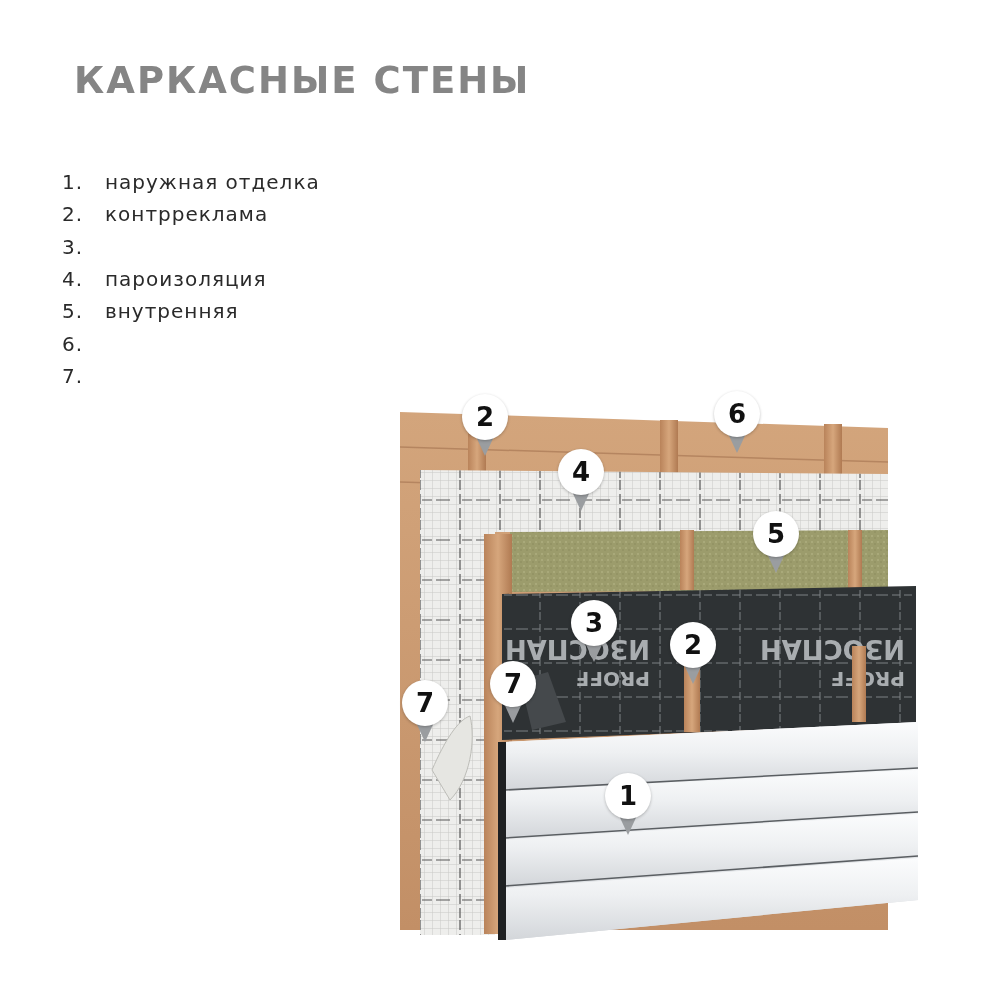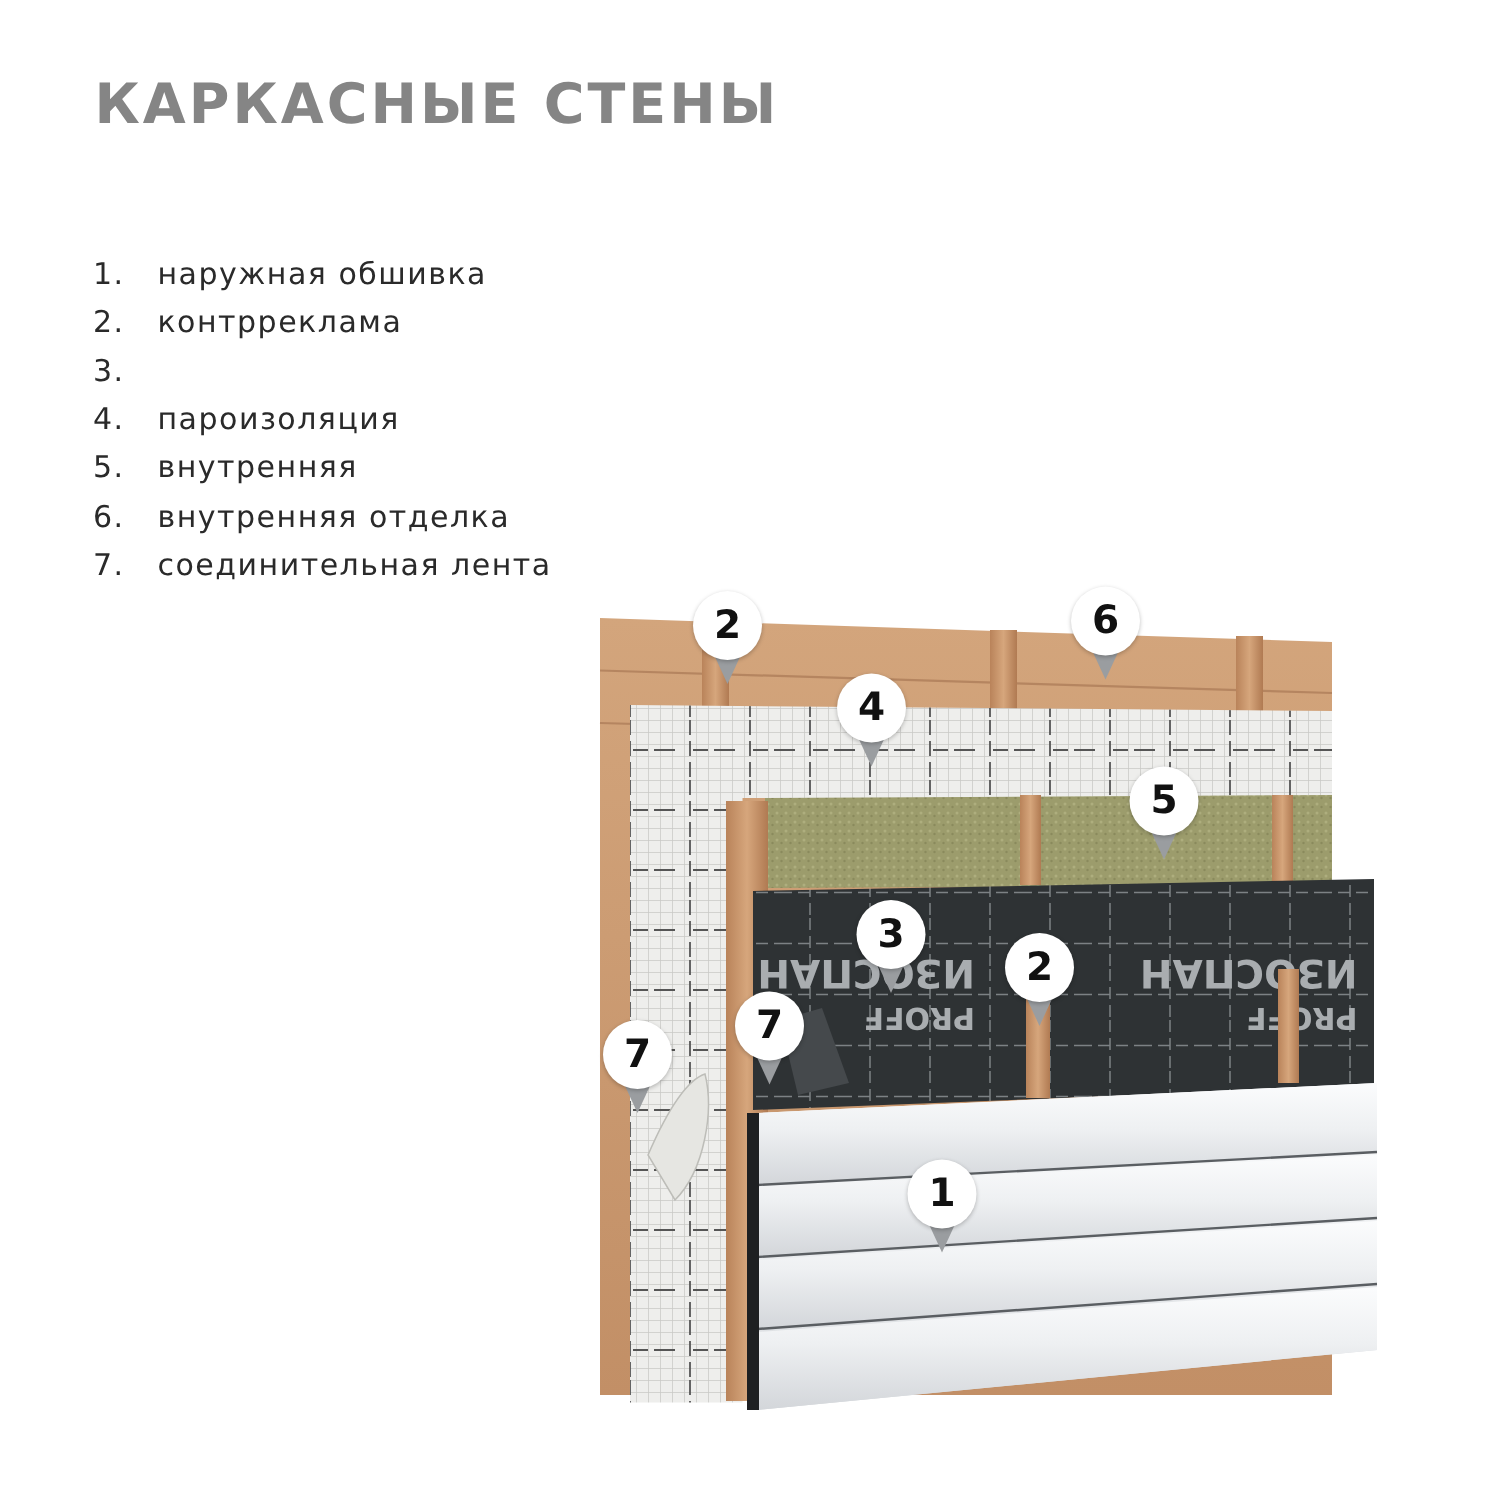--- a/index.html
+++ b/index.html
@@ -1,19 +1,19 @@
 <!DOCTYPE html>
 <html><head>
 <meta charset="utf-8">
 <style>
   html, body { margin: 0; padding: 0; background: #ffffff; }
   body { width: 1000px; height: 1000px; position: relative; overflow: hidden;
          font-family: "DejaVu Sans", "Liberation Sans", sans-serif; }
   .title { position: absolute; left: 60px; top: 44px; font-size: 37px; font-weight: bold;
-           color: #858585; letter-spacing: 2px; margin: 3px; line-height: 46px;
+           color: #858585; letter-spacing: 2px; margin: 14px; line-height: 46px;
            font-family: "DejaVu Sans", sans-serif; }
   .legend { position: absolute; left: 62px; top: 166px; list-style: none; margin: 0; padding: 0; }
   .legend li { display: flex; height: 32.3px; align-items: center; font-size: 20px; color: #2a2a2a;
                letter-spacing: 1px; font-family: "DejaVu Sans", sans-serif; }
   .legend .num { width: 43px; display: inline-block; }
   .diagram { position: absolute; left: 0; top: 0; width: 1000px; height: 1000px; }
   .marker { position: absolute; width: 46px; height: 64px; }
   .marker .circle { position: absolute; left: 0; top: 0; width: 46px; height: 46px; border-radius: 50%;
                     background: #ffffff; box-shadow: 0 1px 3px rgba(0,0,0,0.25);
                     display: flex; align-items: center; justify-content: center;
@@ -23,44 +23,42 @@
                  border-top: 26px solid #9a9da0; z-index: 1; }
 </style>
 </head>
 <body>
 
 <h1 class="title">КАРКАСНЫЕ СТЕНЫ</h1>
 
 <ul class="legend">
   <li>
       <span class="num">1.</span>
-      <span>наружная обшивка</span>
+      <span>наружная отделка</span>
     </li>
   <li>
       <span class="num">2.</span>
       <span>контрреклама</span>
     </li>
   <li>
       <span class="num">3.</span>
     </li>
   <li>
       <span class="num">4.</span>
       <span>пароизоляция</span>
     </li>
   <li>
       <span class="num">5.</span>
       <span>внутренняя</span>
     </li>
   <li>
       <span class="num">6.</span>
-      <span>внутренняя отделка</span>
     </li>
   <li>
       <span class="num">7.</span>
-      <span>соединительная лента</span>
     </li>
 </ul>
 
 <svg class="diagram" viewBox="0 0 1000 1000" width="1000" height="1000">
   <defs>
     <linearGradient id="woodG" x1="0" y1="0" x2="0" y2="1">
       <stop offset="0" stop-color="#d3a57c"></stop>
       <stop offset="1" stop-color="#c28f66"></stop>
     </linearGradient>
     <linearGradient id="studG" x1="0" y1="0" x2="1" y2="0">

